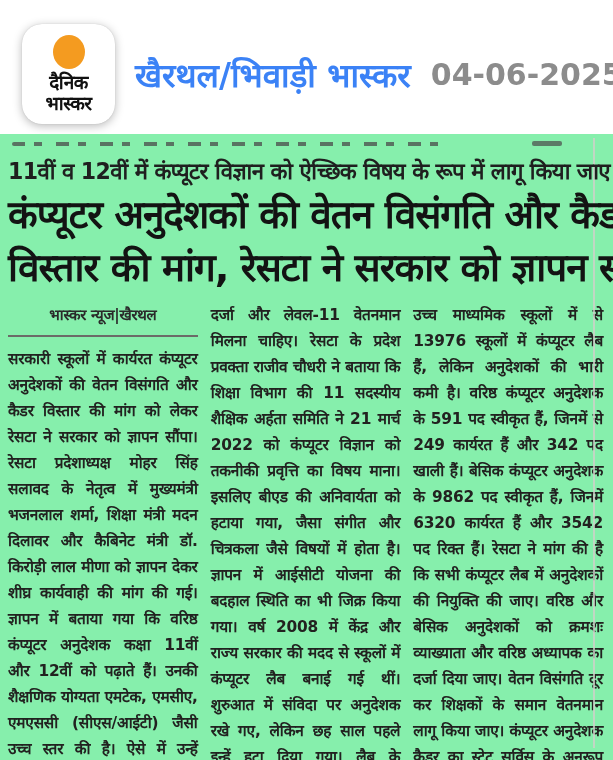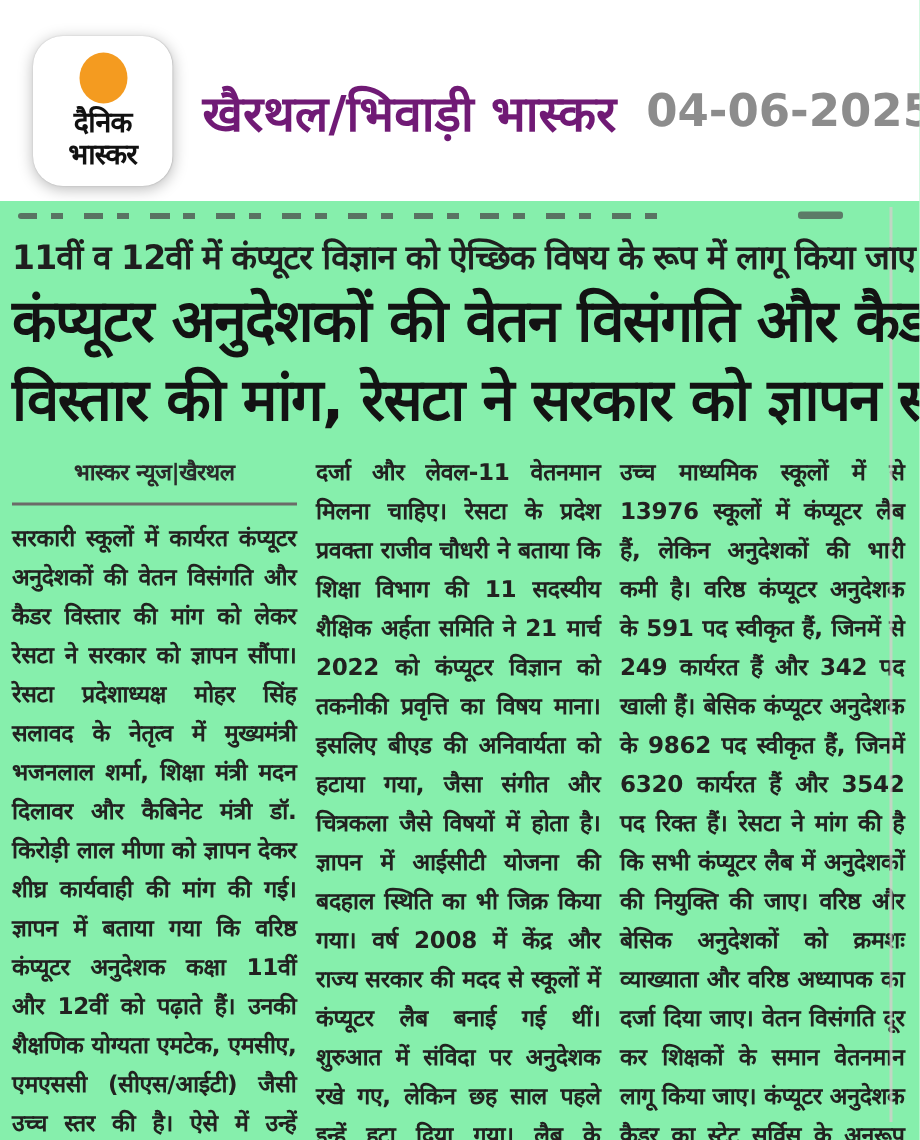--- a/index.html
+++ b/index.html
@@ -20,21 +20,21 @@
   }
   .logo-sun{
     width:32px;height:34px;border-radius:50%;
     background:#f49b20;margin-bottom:3px;
   }
   .logo-text{
     font-weight:800;color:#111;text-align:center;
     font-size:19px;line-height:21px;letter-spacing:-0.5px;
   }
   .header-title{
-    font-size:33px;font-weight:800;color:#701a75;white-space:nowrap;
+    font-size:33px;font-weight:800;color:#3b82f6;white-space:nowrap;
   }
   .header-date{
     font-size:30px;font-weight:700;color:#8c8c8c;white-space:nowrap;
   }
   
   .clipping{
     position:relative;background:#86efac;padding:4px 10px 0 8px;
     height:calc(760px - 138px);overflow:hidden;
   }
   .clip-rule-right{

